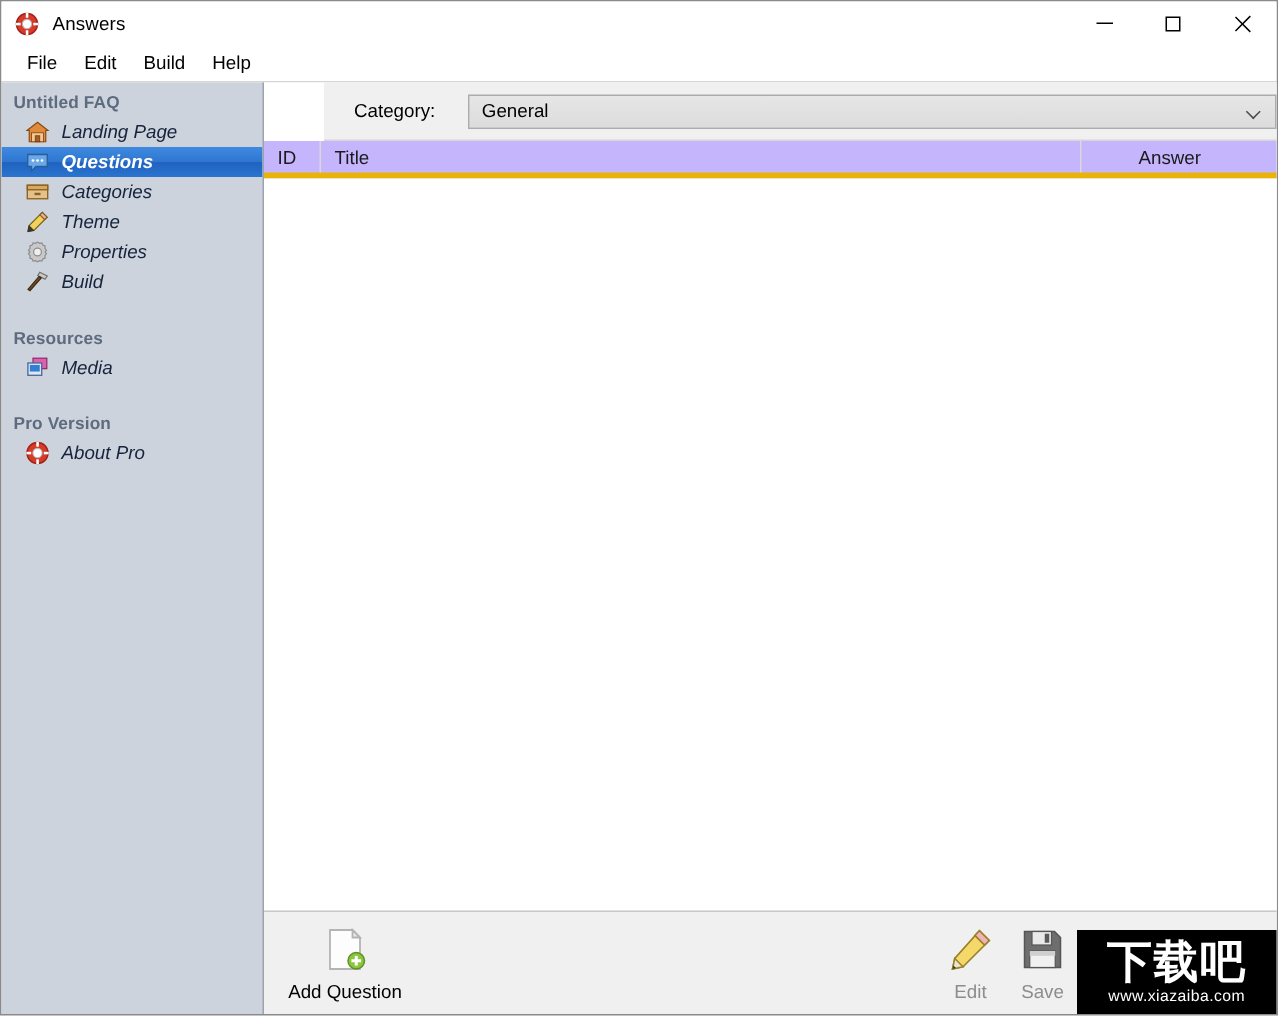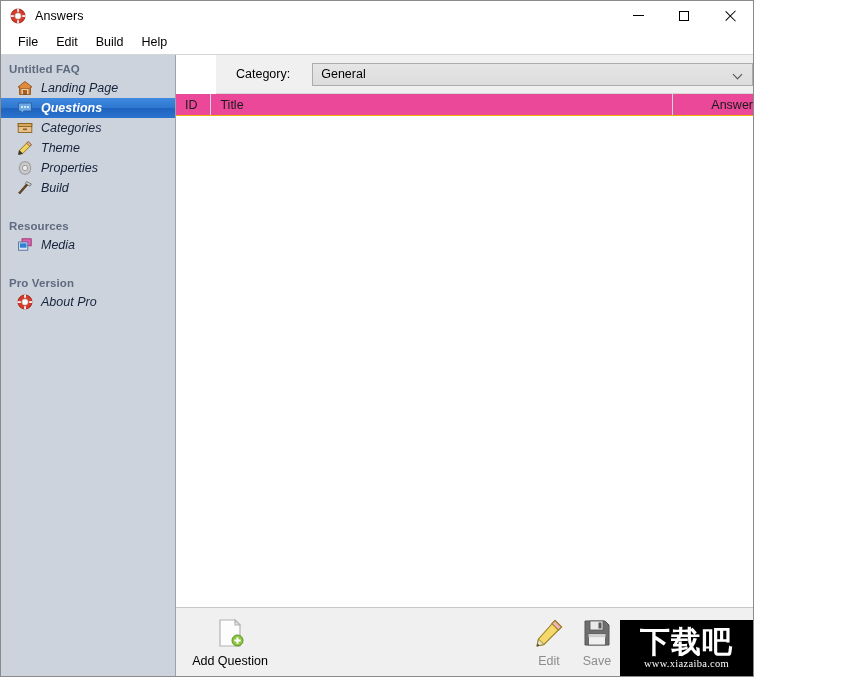--- a/index.html
+++ b/index.html
@@ -10,21 +10,21 @@
   body {
     width: 852px;
     height: 677px;
     font-family: "Liberation Sans", sans-serif;
     font-size: 12px;
     color: #000000;
     overflow: hidden;
   }
   .window {
     position: relative;
-    width: 754px;
+    width: 852px;
     height: 677px;
     box-sizing: border-box;
     border: 1px solid #8a8a8a;
     background: #ffffff;
     display: flex;
     flex-direction: column;
   }
 
   
   .titlebar {
@@ -224,22 +224,22 @@
     flex: 1;
     min-height: 0;
     display: flex;
     flex-direction: column;
     background: #ffffff;
   }
   .table-header {
     height: 21px;
     min-height: 21px;
     display: flex;
-    background: #ec4899;
-    border-bottom: 1px solid #eab308;
+    background: #c4b5fd;
+    border-bottom: 4px solid #eab308;
     font-size: 12.5px;
     color: #1a1a1a;
   }
   .th {
     display: flex;
     align-items: center;
     padding-left: 9px;
     box-sizing: border-box;
     position: relative;
     cursor: default;
@@ -307,21 +307,21 @@
     font-weight: bold;
     line-height: 32px;
     letter-spacing: 1px;
     font-family: "DejaVu Sans", sans-serif;
   }
   .wm-sub {
     color: #ffffff;
     font-size: 10.5px;
     line-height: 12px;
     letter-spacing: 0.3px;
-    font-family: Liberation Serif, serif;
+    font-family: Liberation Sans, sans-serif;
   }
 
   svg { display: block; }
 </style>
 </head>
 <body>
 
 <div class="window">
 
   <div class="titlebar">

